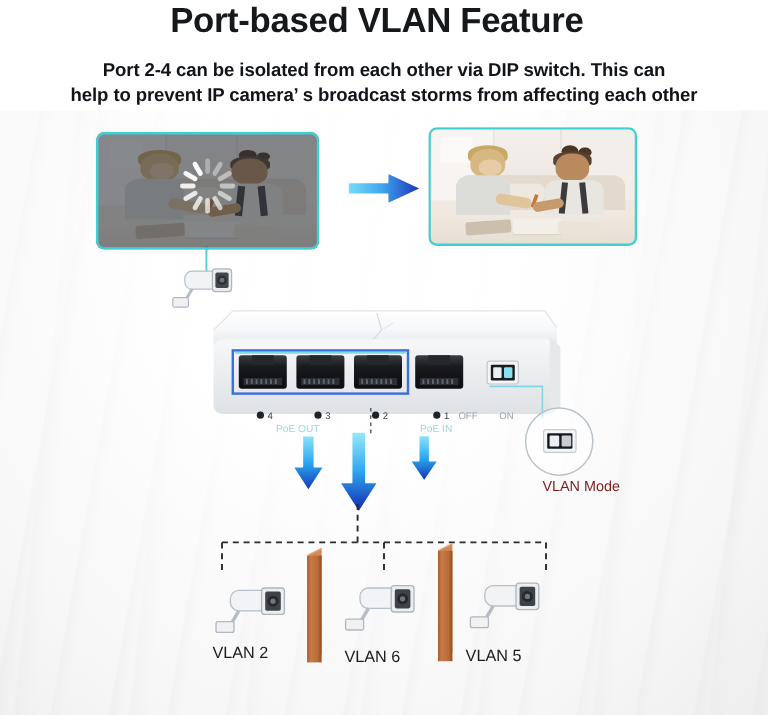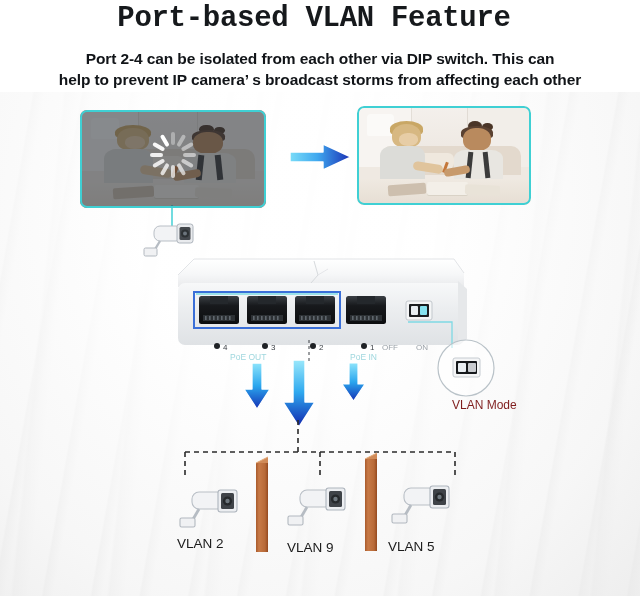--- a/index.html
+++ b/index.html
@@ -33,21 +33,21 @@
       rgba(255,255,255,0) 96px);
     opacity:.7;
   }
   .bg-vig{position:absolute;inset:0;background:radial-gradient(ellipse at 45% 35%, rgba(255,255,255,.95) 30%, rgba(243,243,243,.6) 75%, rgba(233,233,233,.75) 100%);}
   .bg-white-top{position:absolute;left:0;top:0;width:640px;height:92px;background:#ffffff;}
 
   
   .title{
     position:absolute;left:0;top:2px;width:628px;text-align:center;
     font-size:29px;font-weight:bold;color:#16191c;letter-spacing:-.3px;
-    font-family:Liberation Mono, monospace;
+    font-family:Liberation Sans, sans-serif;
   }
   .subtitle{
     position:absolute;left:0;top:48px;width:640px;text-align:center;
     font-size:15.5px;font-weight:bold;color:#111418;line-height:21px;
     letter-spacing:-.1px;
   }
   .subtitle .l1{display:block;}
   .subtitle .l2{display:block;}
 
   
@@ -451,21 +451,21 @@
 
   <svg class="cam" style="left:284px;top:481px;width:70px;height:50px" viewBox="0 0 70 50">
     <rect x="16" y="9" width="32" height="17" rx="7" fill="#f2f3f5" stroke="#b9bfc6" stroke-width="1.1"></rect>
     <rect x="42" y="7" width="19" height="22" rx="2.5" fill="#eceef1" stroke="#aeb5bd" stroke-width="1.1"></rect>
     <rect x="45" y="10" width="13" height="16" rx="1.5" fill="#3f4348"></rect>
     <circle cx="51.5" cy="18" r="4.6" fill="#26292c"></circle>
     <circle cx="51.5" cy="18" r="2.2" fill="#6f787f"></circle>
     <path d="M23,26 L16,38" stroke="#b6bcc3" stroke-width="2.8" fill="none"></path>
     <rect x="4" y="35" width="15" height="9" rx="1.6" fill="#f0f1f3" stroke="#b2b8bf" stroke-width="1.1"></rect>
   </svg>
-  <div class="vlan-label" style="left:287px;top:540px">VLAN 9</div>
+  <div class="vlan-label" style="left:287px;top:540px">VLAN 6</div>
 
   <svg class="cam" style="left:388px;top:479px;width:70px;height:50px" viewBox="0 0 70 50">
     <rect x="16" y="9" width="32" height="17" rx="7" fill="#f2f3f5" stroke="#b9bfc6" stroke-width="1.1"></rect>
     <rect x="42" y="7" width="19" height="22" rx="2.5" fill="#eceef1" stroke="#aeb5bd" stroke-width="1.1"></rect>
     <rect x="45" y="10" width="13" height="16" rx="1.5" fill="#3f4348"></rect>
     <circle cx="51.5" cy="18" r="4.6" fill="#26292c"></circle>
     <circle cx="51.5" cy="18" r="2.2" fill="#6f787f"></circle>
     <path d="M23,26 L16,38" stroke="#b6bcc3" stroke-width="2.8" fill="none"></path>
     <rect x="4" y="35" width="15" height="9" rx="1.6" fill="#f0f1f3" stroke="#b2b8bf" stroke-width="1.1"></rect>
   </svg>

